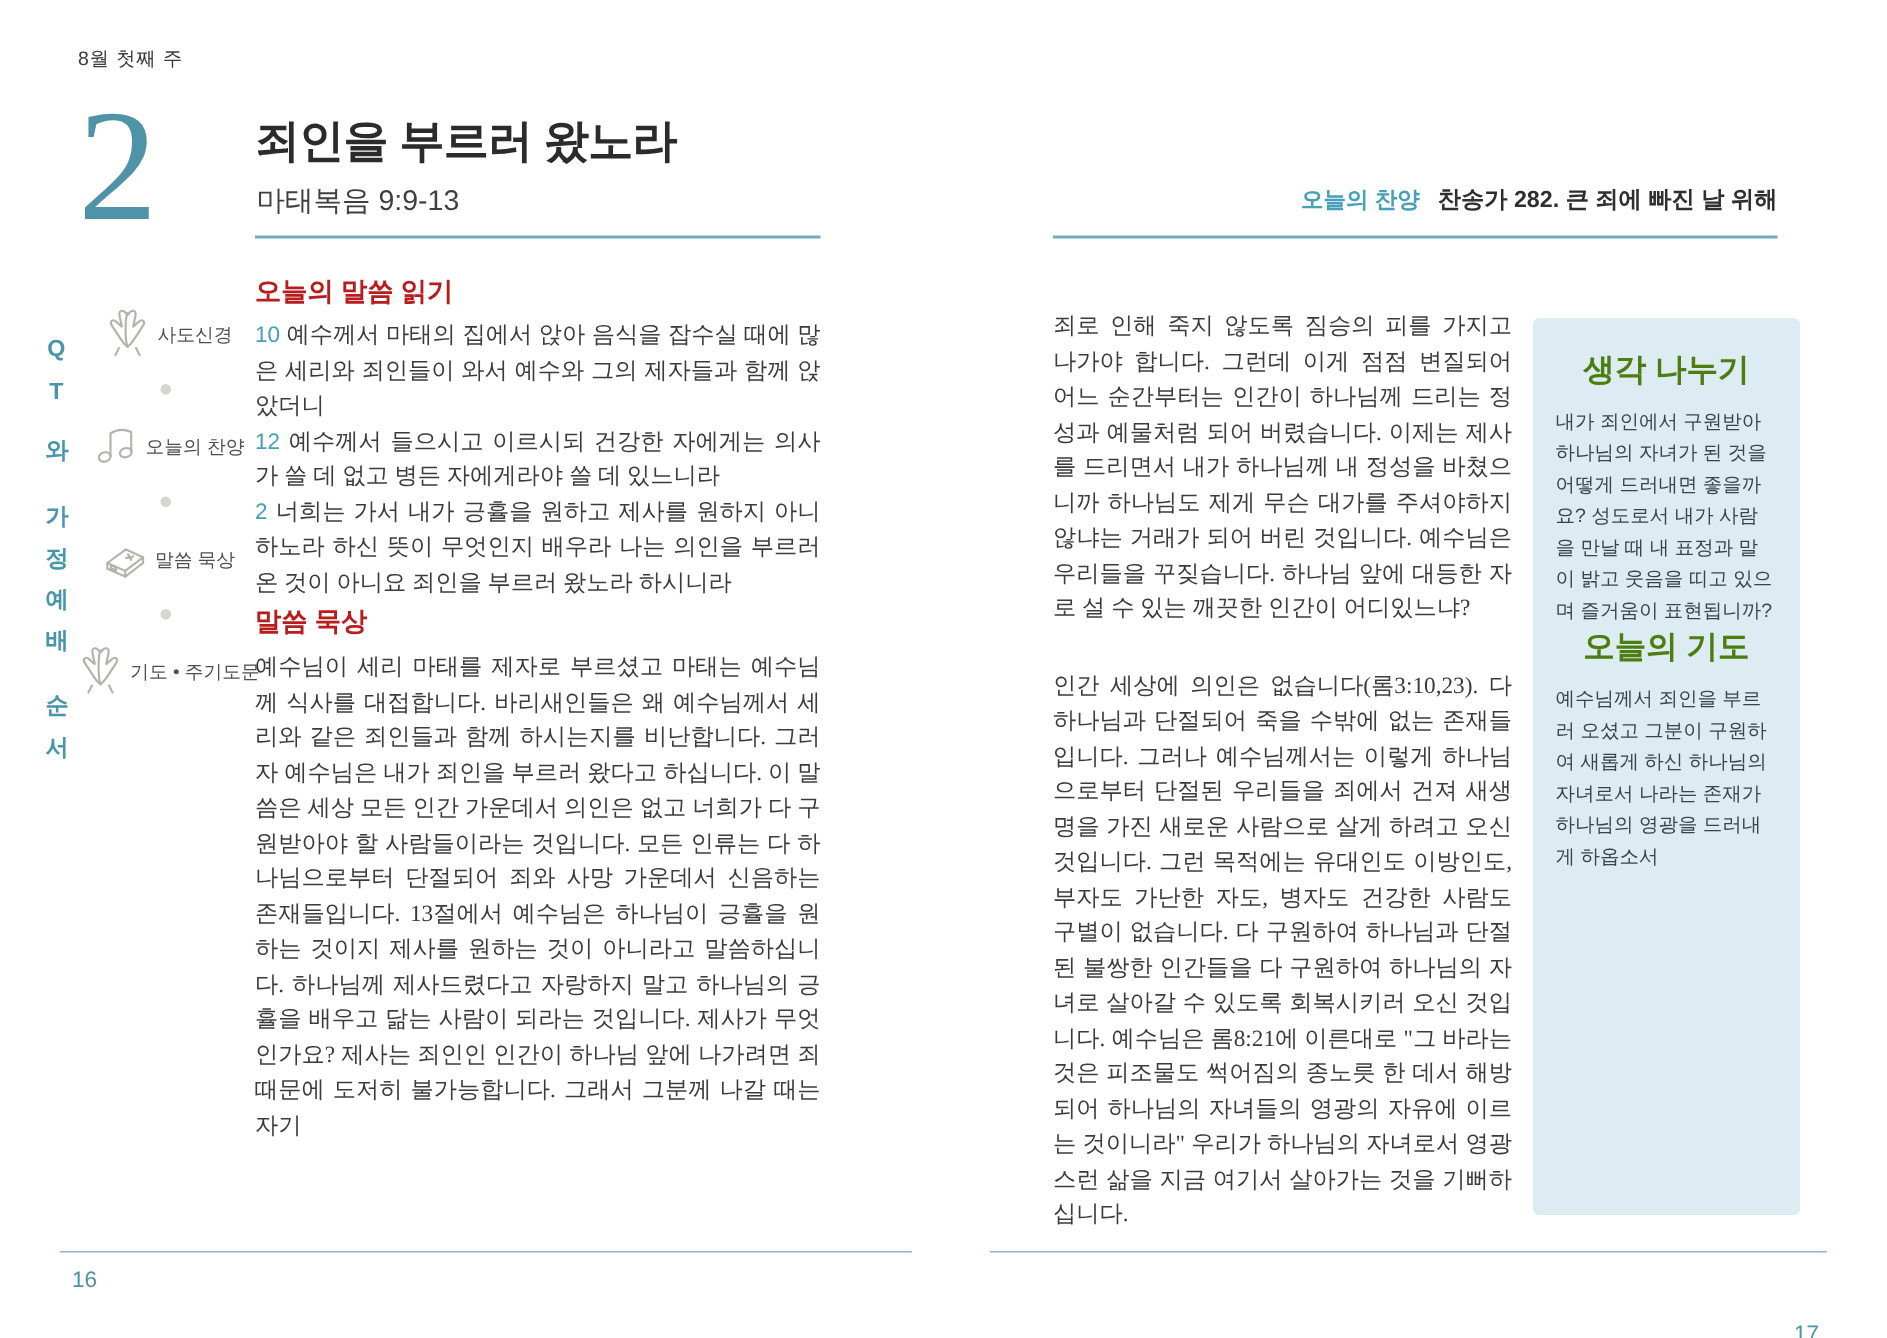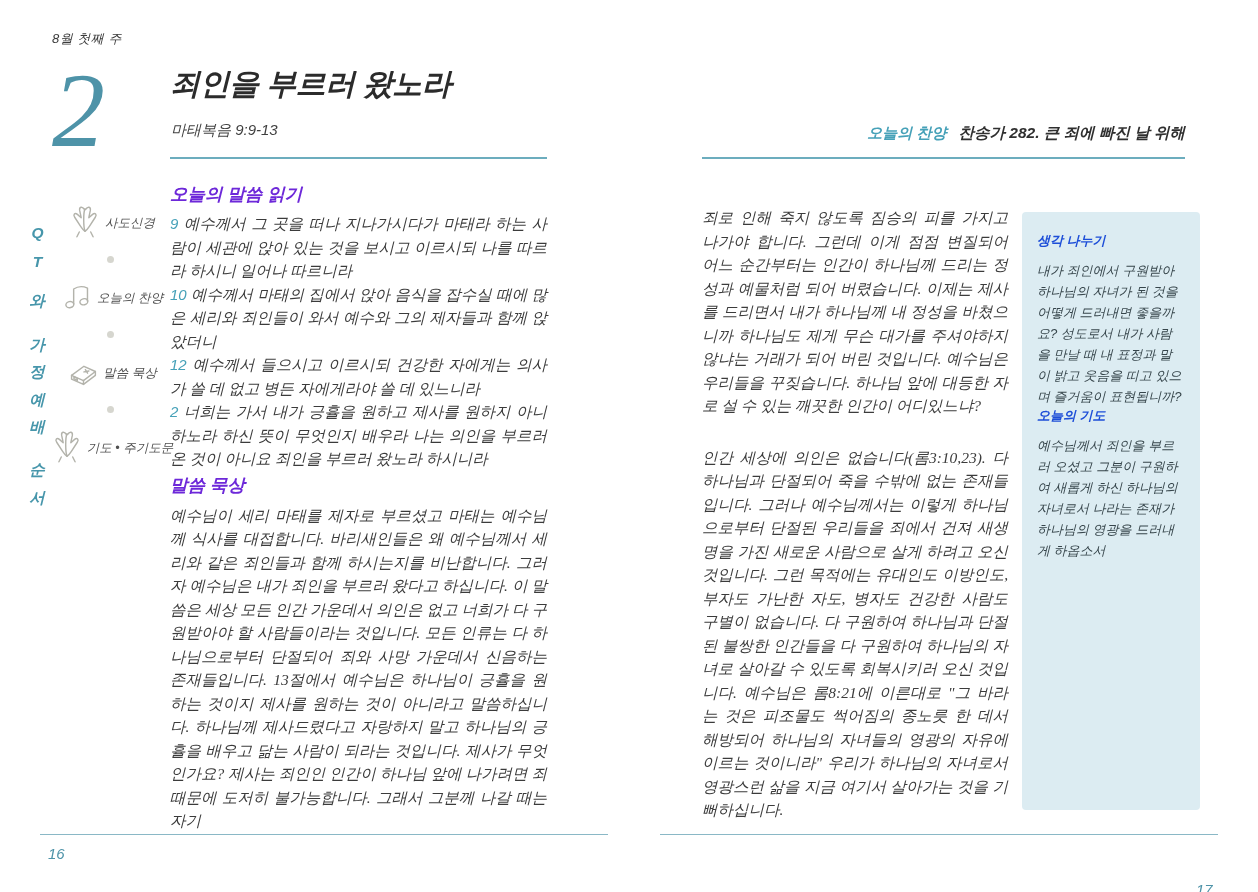--- a/index.html
+++ b/index.html
@@ -1,24 +1,24 @@
 <!DOCTYPE html>
 <html><head>
 <meta charset="utf-8">
 <style>
   html,body{margin:0;padding:0;background:#fff;}
   .sheet{position:relative;width:1258px;height:892px;background:#ffffff;overflow:hidden;
-         font-family:"Liberation Sans",sans-serif;color:#3d3d3d;font-style:italic;}
+         font-family:"Liberation Sans",sans-serif;color:#3d3d3d;}
 
   
   .week{position:absolute;left:52px;top:30px;font-size:13px;color:#3b3b3b;letter-spacing:.5px;}
   .daynum{position:absolute;left:52px;top:58px;font-family:"Liberation Serif","DejaVu Serif",serif;
           font-size:106px;line-height:1;color:#4e93a8;}
-  .title{position:absolute;left:170px;top:64px;font-size:30px;font-weight:600;color:#2b2b2b;letter-spacing:-.5px;}
-  .subtitle{position:absolute;left:171px;top:121px;font-size:15px;color:#3f3f3f;}
+  .title{position:absolute;left:170px;top:74px;font-size:30px;font-weight:600;color:#2b2b2b;letter-spacing:-.5px;}
+  .subtitle{position:absolute;left:171px;top:121px;font-size:19px;color:#3f3f3f;}
   .rule{position:absolute;background:#6cadbe;height:2px;}
   .rule.lt{left:170px;top:157px;width:377px;}
   .rule.rt{left:702px;top:157px;width:483px;}
   .rule.lb{left:40px;top:834px;width:568px;height:1px;background:#8ab8c6;}
   .rule.rb{left:660px;top:834px;width:558px;height:1px;background:#8ab8c6;}
   .pagenum{position:absolute;top:845px;font-size:15px;color:#4e93a8;}
   .pagenum.l{left:48px;}
   .pagenum.r{left:1196px;margin-top:36px;}
 
   
@@ -32,31 +32,31 @@
   .rail-text .seg{writing-mode:vertical-rl;text-orientation:upright;letter-spacing:12px;margin:0 auto;}
   .steps{position:absolute;left:50px;top:202px;width:120px;display:flex;flex-direction:column;align-items:center;}
   .step{display:flex;align-items:center;}
   .step svg{width:40px;height:40px;stroke:#b3b3ab;fill:none;stroke-width:1.5;stroke-linecap:round;stroke-linejoin:round;}
   .step .slbl{font-size:12.5px;color:#4f4f4f;margin-top:2px;white-space:nowrap;}
   .sep-dot{width:7px;height:7px;border-radius:50%;background:#d6d6cf;margin:14px 0;}
 
   
   .col-left{position:absolute;left:170px;top:184px;width:377px;}
   .col-right{position:absolute;left:702px;top:206px;width:306px;}
-  .sec-h{font-size:17.5px;font-weight:700;color:#6d28d9;margin:0 0 8px 0;line-height:20px;}
+  .sec-h{font-size:17.5px;font-weight:700;color:#b91c1c;margin:0 0 8px 0;line-height:20px;}
   .sec-h.med{margin-top:4px;margin-bottom:9px;}
   .verse,.serif-p{font-family:"Liberation Serif","DejaVu Serif",serif;font-size:15.5px;line-height:23.5px;
                   text-align:justify;margin:0;color:#3b3b3b;}
   .verse .vnum{color:#46a1b8;font-family:"Liberation Sans",sans-serif;font-size:15px;}
   .col-right .serif-p + .serif-p{margin-top:28px;}
 
   
   .side-box{position:absolute;left:1022px;top:212px;width:178px;height:598px;background:#dcecf2;
             border-radius:4px;padding:20px 15px;box-sizing:border-box;}
-  .side-box .bh{font-size:13px;font-weight:700;color:#1d4ed8;margin:0 0 10px 0;}
+  .side-box .bh{font-size:21px;font-weight:700;color:#4d7c0f;margin:0 0 10px 0;text-align:center;}
   .side-box .bp{font-size:13px;line-height:21px;color:#36454b;margin:0;}
   .side-box .bh.prayer{}
 </style>
 </head>
 <body>
 
 <div class="sheet">
 
   <div class="week">8월 첫째 주</div>
   <div class="daynum">2</div>
@@ -113,21 +113,20 @@
         <path d="M20.5 8 C18 4 14.8 5 15.4 8.8 L17 16.5 L13 13 C10.4 10.8 8.2 13.2 10.2 16 L16.4 25.5 C17.6 27.3 19.2 29.3 20.8 30.6"></path>
         <path d="M21.5 8 C24 4 27.2 5 26.6 8.8 L25 16.5 L29 13 C31.6 10.8 33.8 13.2 31.8 16 L25.6 25.5 C24.4 27.3 22.8 29.3 21.2 30.6"></path>
         <path d="M15 31.5 L12.5 36.5 M27 31.5 L29.5 36.5"></path>
       </svg>
       <span class="slbl">기도 • 주기도문</span>
     </div>
   </div>
 
   <div class="col-left">
     <h3 class="sec-h">오늘의 말씀 읽기</h3>
-    <p class="verse"><span class="vnum">9</span> <span>예수께서 그 곳을 떠나 지나가시다가 마태라 하는 사람이 세관에 앉아 있는 것을 보시고 이르시되 나를 따르라 하시니 일어나 따르니라</span></p>
     <p class="verse"><span class="vnum">10</span> <span>예수께서 마태의 집에서 앉아 음식을 잡수실 때에 많은 세리와 죄인들이 와서 예수와 그의 제자들과 함께 앉았더니</span></p>
     <p class="verse"><span class="vnum">12</span> <span>예수께서 들으시고 이르시되 건강한 자에게는 의사가 쓸 데 없고 병든 자에게라야 쓸 데 있느니라</span></p>
     <p class="verse"><span class="vnum">2</span> <span>너희는 가서 내가 긍휼을 원하고 제사를 원하지 아니하노라 하신 뜻이 무엇인지 배우라 나는 의인을 부르러 온 것이 아니요 죄인을 부르러 왔노라 하시니라</span></p>
     <h3 class="sec-h med">말씀 묵상</h3>
     <p class="serif-p">예수님이 세리 마태를 제자로 부르셨고 마태는 예수님께 식사를 대접합니다. 바리새인들은 왜 예수님께서 세리와 같은 죄인들과 함께 하시는지를 비난합니다. 그러자 예수님은 내가 죄인을 부르러 왔다고 하십니다. 이 말씀은 세상 모든 인간 가운데서 의인은 없고 너희가 다 구원받아야 할 사람들이라는 것입니다. 모든 인류는 다 하나님으로부터 단절되어 죄와 사망 가운데서 신음하는 존재들입니다. 13절에서 예수님은 하나님이 긍휼을 원하는 것이지 제사를 원하는 것이 아니라고 말씀하십니다. 하나님께 제사드렸다고 자랑하지 말고 하나님의 긍휼을 배우고 닮는 사람이 되라는 것입니다. 제사가 무엇인가요? 제사는 죄인인 인간이 하나님 앞에 나가려면 죄 때문에 도저히 불가능합니다. 그래서 그분께 나갈 때는 자기</p>
   </div>
 
   <div class="col-right">
     <p class="serif-p">죄로 인해 죽지 않도록 짐승의 피를 가지고 나가야 합니다. 그런데 이게 점점 변질되어 어느 순간부터는 인간이 하나님께 드리는 정성과 예물처럼 되어 버렸습니다. 이제는 제사를 드리면서 내가 하나님께 내 정성을 바쳤으니까 하나님도 제게 무슨 대가를 주셔야하지 않냐는 거래가 되어 버린 것입니다. 예수님은 우리들을 꾸짖습니다. 하나님 앞에 대등한 자로 설 수 있는 깨끗한 인간이 어디있느냐?</p>
     <p class="serif-p">인간 세상에 의인은 없습니다(롬3:10,23). 다 하나님과 단절되어 죽을 수밖에 없는 존재들입니다. 그러나 예수님께서는 이렇게 하나님으로부터 단절된 우리들을 죄에서 건져 새생명을 가진 새로운 사람으로 살게 하려고 오신 것입니다. 그런 목적에는 유대인도 이방인도, 부자도 가난한 자도, 병자도 건강한 사람도 구별이 없습니다. 다 구원하여 하나님과 단절된 불쌍한 인간들을 다 구원하여 하나님의 자녀로 살아갈 수 있도록 회복시키러 오신 것입니다. 예수님은 롬8:21에 이른대로 "그 바라는 것은 피조물도 썩어짐의 종노릇 한 데서 해방되어 하나님의 자녀들의 영광의 자유에 이르는 것이니라" 우리가 하나님의 자녀로서 영광스런 삶을 지금 여기서 살아가는 것을 기뻐하십니다.</p>

